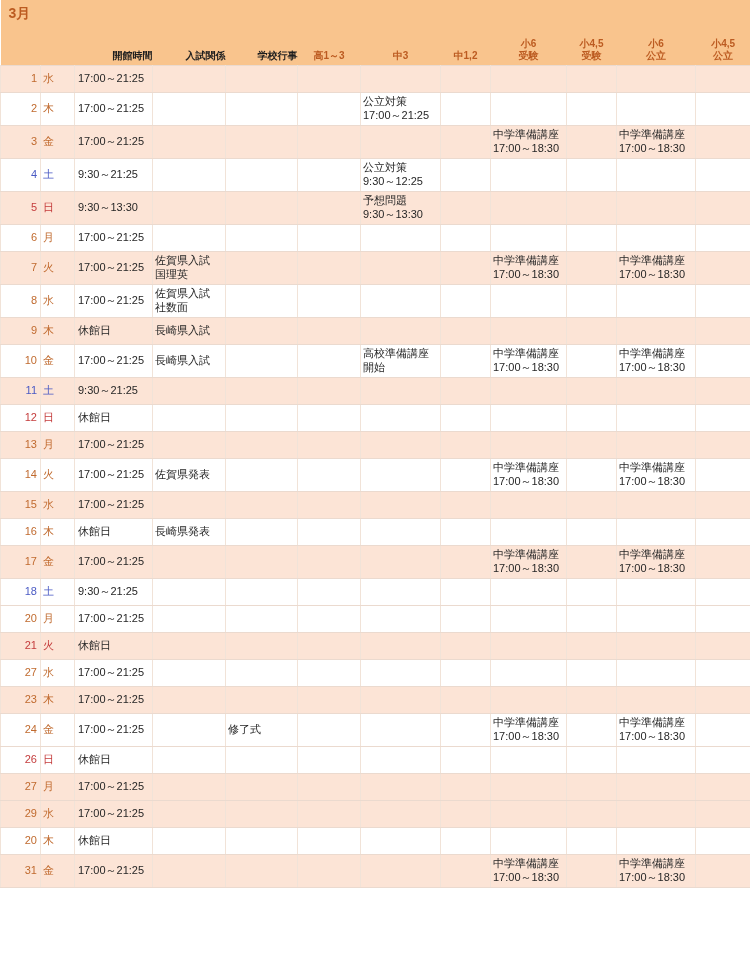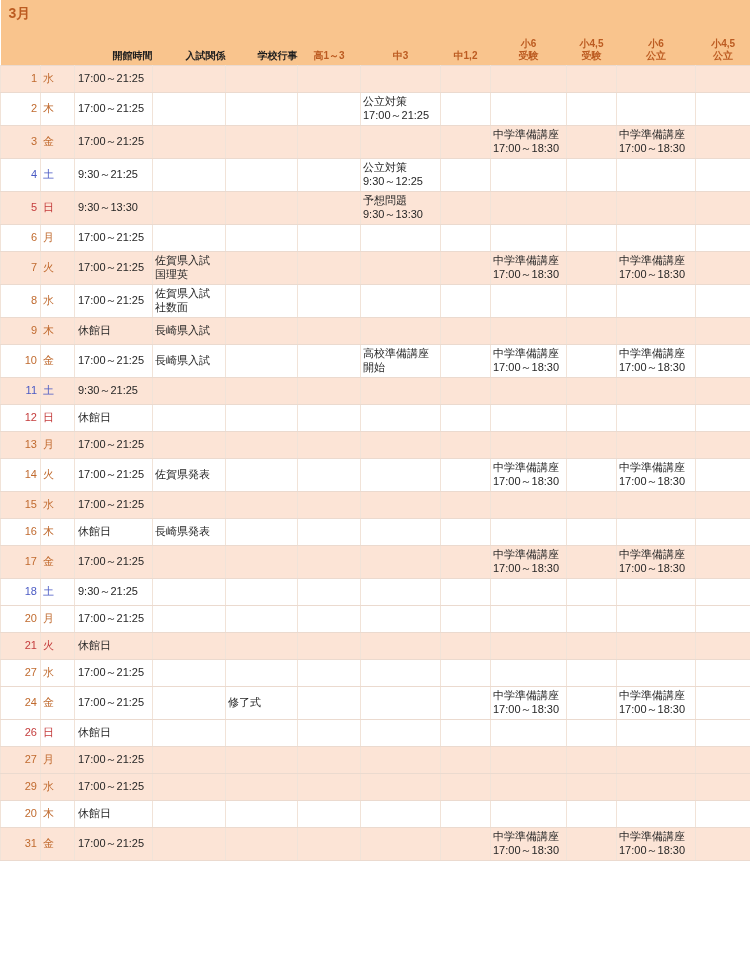--- a/index.html
+++ b/index.html
@@ -423,20 +423,34 @@
           <td class="c-exam"></td>
           <td class="c-event"></td>
           <td class="c-hs"></td>
           <td class="c-jh3"></td>
           <td class="c-jh12"></td>
           <td class="c-e6_juken"></td>
           <td class="c-e45_juken"></td>
           <td class="c-e6_koritsu"></td>
           <td class="c-e45_koritsu"></td>
         </tr>
+        <tr class="peach">
+          <td class="num d-weekday">23</td>
+          <td class="wd d-weekday">木</td>
+          <td class="c-open">17:00～21:25</td>
+          <td class="c-exam"></td>
+          <td class="c-event"></td>
+          <td class="c-hs"></td>
+          <td class="c-jh3"></td>
+          <td class="c-jh12"></td>
+          <td class="c-e6_juken"></td>
+          <td class="c-e45_juken"></td>
+          <td class="c-e6_koritsu"></td>
+          <td class="c-e45_koritsu"></td>
+        </tr>
         <tr class="white tall">
           <td class="num d-weekday">24</td>
           <td class="wd d-weekday">金</td>
           <td class="c-open">17:00～21:25</td>
           <td class="c-exam"></td>
           <td class="c-event">修了式</td>
           <td class="c-hs"></td>
           <td class="c-jh3"></td>
           <td class="c-jh12"></td>
           <td class="c-e6_juken">中学準備講座

